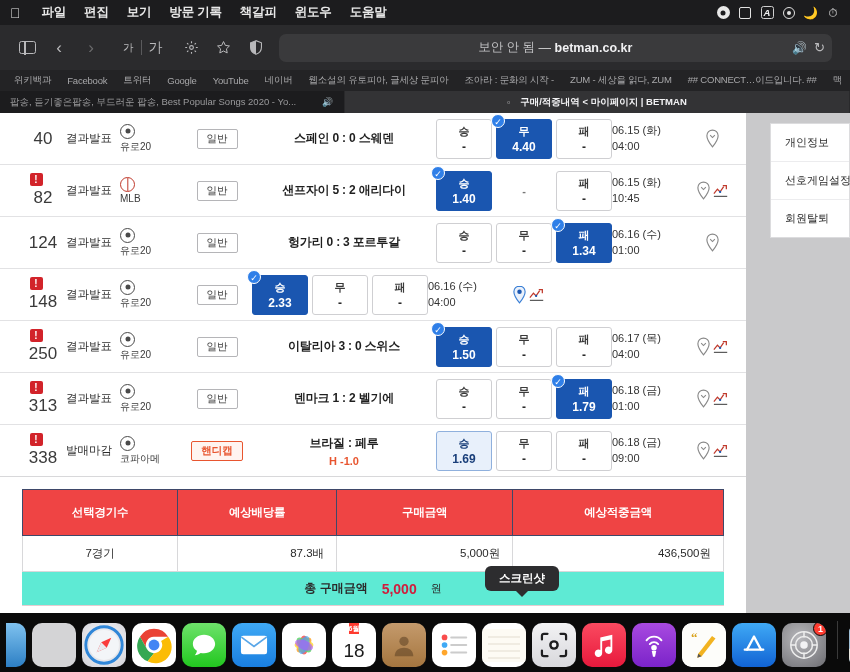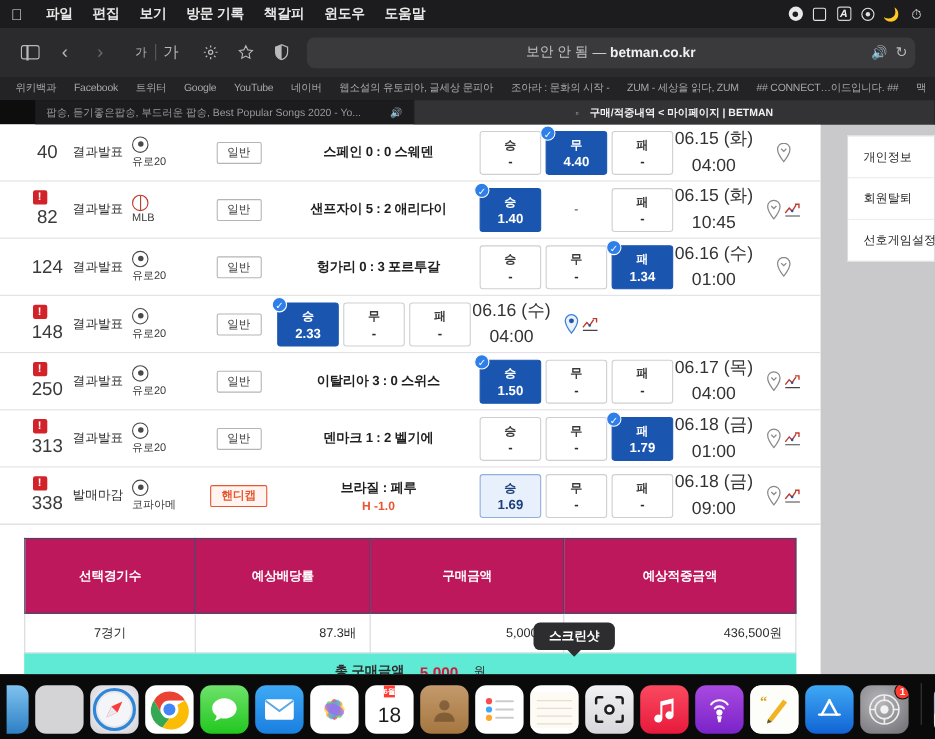--- a/index.html
+++ b/index.html
@@ -129,21 +129,20 @@
   
   .tabbar {
     height: 22px;
     background: #1c1c1e;
     display: flex;
     align-items: stretch;
     font-size: 9.5px;
     color: #cfcfd1;
     position: relative;
     z-index: 28;
-    margin-left: 32px;
   }
   .tab {
     display: flex; align-items: center; gap: 5px;
     padding: 0 10px;
     overflow: hidden; white-space: nowrap;
     border-right: 1px solid #29292b;
   }
   .tab.inactive { width: 345px; color: #9a9a9c; }
   .tab.active { flex: 1; background: #333335; color: #f2f2f4; justify-content: center; font-weight: 600; }
   .tab .tspk { color: #b8b8ba; font-size: 9px; margin-left: auto; padding-left: 6px;}
@@ -249,36 +248,36 @@
   .odd.blank .lbl { font-size: 11px; color: #777; }
   .check {
     position: absolute; left: -6px; top: -6px;
     width: 14px; height: 14px; border-radius: 50%;
     background: #2f7fe8; color: #fff;
     font-size: 9px; line-height: 14px; text-align: center;
     border: 1.5px solid #fff;
   }
 
   .c-time {
-    width: 74px; text-align:center; font-size: 16px; color: #333; line-height: 1.45;
+    width: 74px; font-size: 11px; color: #333; line-height: 1.45;
   }
 
   .c-actions { width: 52px; display:flex; align-items:center; justify-content:center; gap: 2px;}
   .pin {
     width: 15px; height: 19px; position: relative; color:#777;
   }
   .pin svg { display:block; }
   .chart-ico svg { display:block; }
 
   
   .summary-wrap { padding: 12px 22px 0 22px; }
   .sum-table { width: 100%; border-collapse: collapse; }
   .sum-table th {
-    background: #be185d; color: #fff; font-size: 11.5px; font-weight: 600;
-    padding: 26px 0; border: 1px solid #3e4869; letter-spacing:-.2px;
+    background: #ef4444; color: #fff; font-size: 11.5px; font-weight: 600;
+    padding: 15px 0; border: 1px solid #3e4869; letter-spacing:-.2px;
   }
   .sum-table td {
     font-size: 11.5px; color: #2a2a2a;
     padding: 10px 12px; border: 1px solid #d8d8da;
     text-align: right;
   }
   .sum-table td.center { text-align: center; }
 
   .total-bar {
     margin: 0 22px;
@@ -857,22 +856,22 @@
 
     <div class="total-bar">
       <span class="lbl">총 구매금액</span>
       <span class="amt">5,000</span>
       <span class="unit">원</span>
     </div>
   </div>
 
   <div class="side-panel">
     <div class="sp-item">개인정보</div>
+    <div class="sp-item">선호게임설정</div>
     <div class="sp-item">회원탈퇴</div>
-    <div class="sp-item">선호게임설정</div>
   </div>
 </div>
 
 <div class="tooltip">스크린샷</div>
 
 <div class="dock-area">
   <div class="dock">
 
     <div class="dk partial ic-finderwin" style="background:linear-gradient(#7fc2ef,#2d7fc4);"></div>
 

